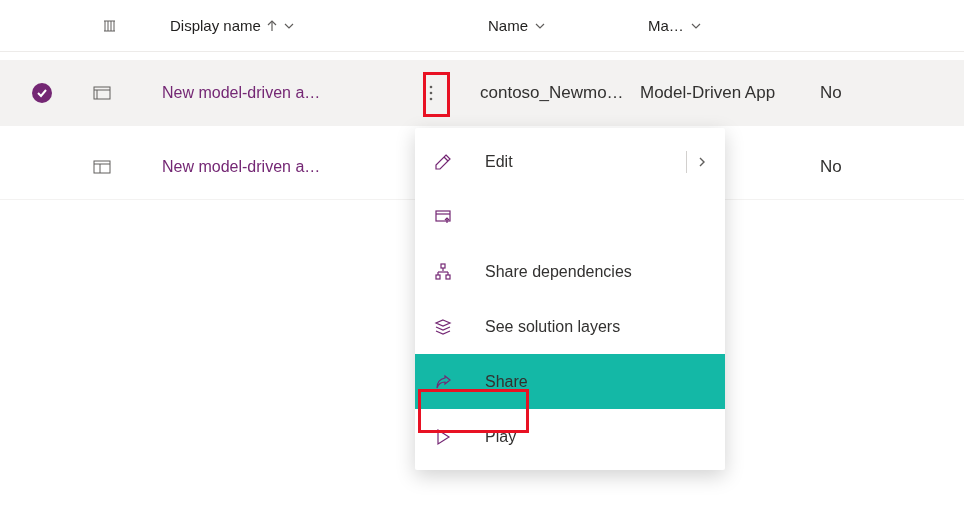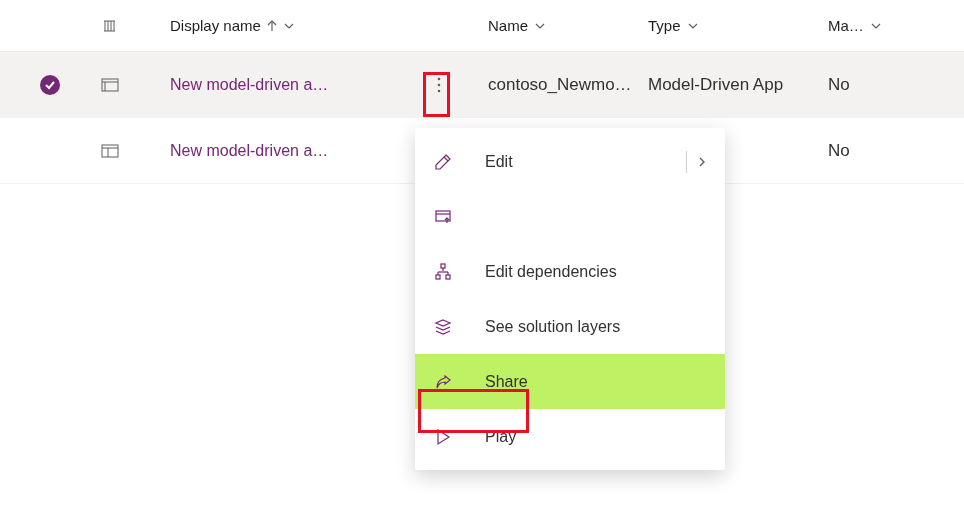--- a/index.html
+++ b/index.html
@@ -24,22 +24,23 @@
     display: flex;
     align-items: center;
     height: 52px;
     border-bottom: 1px solid #edebe9;
     padding-left: 20px;
   }
   .data-row {
     display: flex;
     align-items: center;
     height: 66px;
-    padding-left: 20px;
+    padding-left: 12px;
     border-bottom: 1px solid #f3f2f1;
+    margin-top: 8px;
   }
   .data-row.selected {
     background: #f3f2f1;
   }
   .col-check {
     width: 60px;
     display: flex;
     justify-content: center;
   }
   .col-icon {
@@ -136,21 +137,21 @@
   }
   .menu-item {
     display: flex;
     align-items: center;
     height: 55px;
     padding: 0 18px;
     cursor: pointer;
     gap: 32px;
   }
   .menu-item:hover, .menu-item.hover {
-    background: #bef264;
+    background: #14b8a6;
     justify-content: flex-end;
   }
   .menu-icon {
     width: 20px;
     display: flex;
     align-items: center;
     justify-content: center;
     color: #742774;
   }
   .menu-label {
@@ -210,30 +211,20 @@
     <div class="col-name">
       <div class="header-cell">
         <span>Name</span>
         <span class="header-chevron">
           <svg width="12" height="12" viewBox="0 0 12 12" fill="none" stroke="#605e5c" stroke-width="1.2">
               <polyline points="2,4 6,8 10,4"></polyline>
             </svg>
         </span>
       </div>
     </div>
-    <div class="col-type">
-      <div class="header-cell">
-        <span>Type</span>
-        <span class="header-chevron">
-          <svg width="12" height="12" viewBox="0 0 12 12" fill="none" stroke="#605e5c" stroke-width="1.2">
-              <polyline points="2,4 6,8 10,4"></polyline>
-            </svg>
-        </span>
-      </div>
-    </div>
     <div class="col-managed">
       <div class="header-cell">
         <span>Ma…</span>
         <span class="header-chevron">
           <svg width="12" height="12" viewBox="0 0 12 12" fill="none" stroke="#605e5c" stroke-width="1.2">
               <polyline points="2,4 6,8 10,4"></polyline>
             </svg>
         </span>
       </div>
     </div>
@@ -345,21 +336,21 @@
       <svg width="18" height="18" viewBox="0 0 18 18" fill="none" stroke="#742774" stroke-width="1.2">
         <rect x="7" y="1" width="4" height="4"></rect>
           <rect x="2" y="12" width="4" height="4"></rect>
         <rect x="12" y="12" width="4" height="4"></rect>
           <line x1="9" y1="5" x2="9" y2="8"></line>
         <line x1="4" y1="12" x2="4" y2="9"></line>
           <line x1="14" y1="12" x2="14" y2="9"></line>
         <line x1="4" y1="9" x2="14" y2="9"></line>
       </svg>
     </span>
-    <span class="menu-label">Edit dependencies</span>
+    <span class="menu-label">Share dependencies</span>
   </div>
   <div class="menu-item">
     <span class="menu-icon">
       <svg width="18" height="18" viewBox="0 0 18 18" fill="none" stroke="#742774" stroke-width="1.2">
         <polygon points="9,2 16,5 9,8 2,5"></polygon>
           <polyline points="2,9 9,12 16,9"></polyline>
           <polyline points="2,13 9,16 16,13"></polyline>
       </svg>
     </span>
     <span class="menu-label">See solution layers</span>

